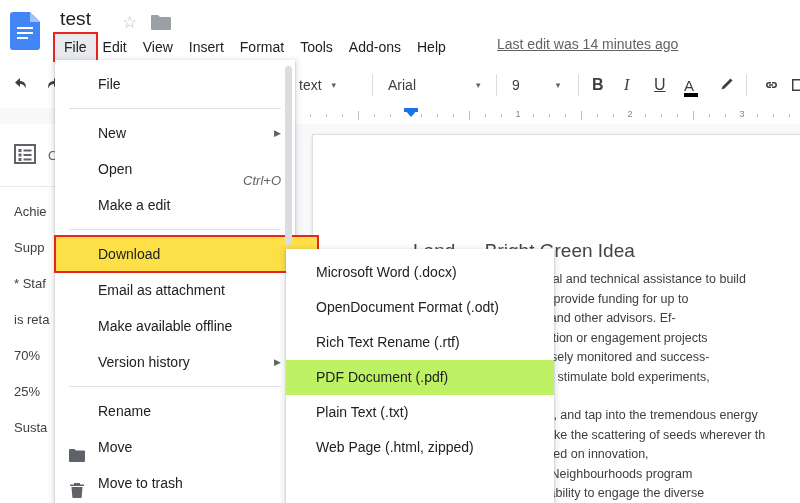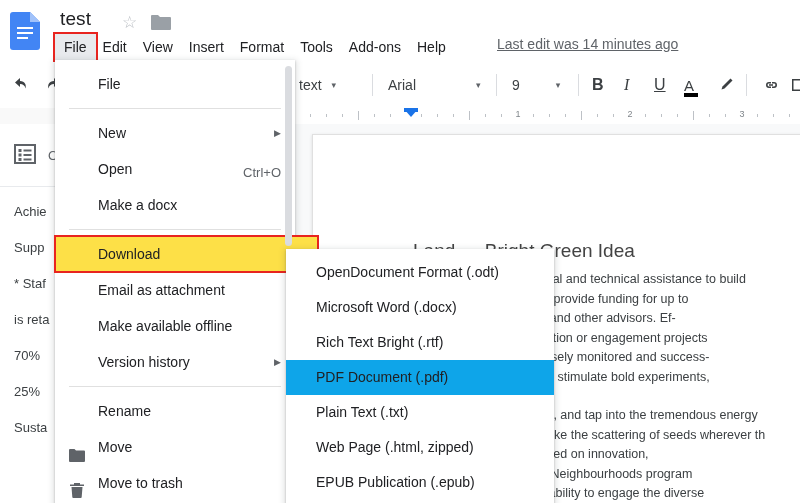--- a/index.html
+++ b/index.html
@@ -189,22 +189,22 @@
     bottom: -6px;
   }
   .menu-item {
     position: relative;
     height: 36px; line-height: 36px;
     font-size: 14px; color: #202124;
     padding-left: 43px; padding-right: 14px;
     white-space: nowrap;
   }
   .menu-item .accel {
-    position: absolute; right: 14px; top: 4px;
-    color: #5f6368; font-size: 13px;
+    position: absolute; right: 14px; top: 12px;
+    color: #5f6368; font-size: 13px; font-style: italic;
   }
   .menu-item .arrow {
     position: absolute; right: 14px; top: 0;
     color: #5f6368; font-size: 9px;
   }
   .menu-item .leadicon {
     position: absolute; left: 14px; top: 10px;
     width: 16px; height: 16px; color: #5f6368;
   }
   .menu-item.boxed {
@@ -229,21 +229,21 @@
     padding: 6px 0 6px 0;
     z-index: 50;
     bottom: -6px;
   }
   .submenu-item {
     height: 35px; line-height: 35px;
     font-size: 14px; color: #202124;
     padding-left: 30px;
     white-space: nowrap;
   }
-  .submenu-item.hovered { background: #0ea5e9; }
+  .submenu-item.hovered { background: #bef264; }
 </style>
 </head>
 <body>
 
 <div id="app">
 
   <div class="titlebar">
     <div class="docs-logo">
       <svg width="30" height="38" viewBox="0 0 30 38">
         <path d="M3 0h17l10 10v25a3 3 0 0 1-3 3H3a3 3 0 0 1-3-3V3a3 3 0 0 1 3-3z" fill="#4285f4"></path>
@@ -431,21 +431,21 @@
 
     <div class="menu-item">
       <span>New</span>
       <span class="arrow">▶</span>
     </div>
     <div class="menu-item">
       <span>Open</span>
       <span class="accel">Ctrl+O</span>
     </div>
     <div class="menu-item">
-      <span>Make a docx</span>
+      <span>Make a edit</span>
     </div>
     <div class="menu-sep"></div>
 
     <div class="menu-item boxed">
       <span>Download</span>
       <span class="arrow" style="right:-20px;">▶</span>
     </div>
     <div class="menu-item">
       <span>Email as attachment</span>
     </div>
@@ -475,22 +475,21 @@
             <path d="M5 1h6v1.5h4V4H1V2.5h4zM2.5 5h11l-.8 10a1 1 0 0 1-1 1H4.3a1 1 0 0 1-1-1z" fill="#5f6368"></path>
           </svg>
       </span>
       <span>Move to trash</span>
     </div>
 
     <div class="menu-scroll"></div>
   </div>
 
   <div class="submenu">
+    <div class="submenu-item">Microsoft Word (.docx)</div>
     <div class="submenu-item">OpenDocument Format (.odt)</div>
-    <div class="submenu-item">Microsoft Word (.docx)</div>
-    <div class="submenu-item">Rich Text Bright (.rtf)</div>
+    <div class="submenu-item">Rich Text Rename (.rtf)</div>
     <div class="submenu-item hovered">PDF Document (.pdf)</div>
     <div class="submenu-item">Plain Text (.txt)</div>
     <div class="submenu-item">Web Page (.html, zipped)</div>
-    <div class="submenu-item">EPUB Publication (.epub)</div>
   </div>
 
 </div>
 
 </body></html>

